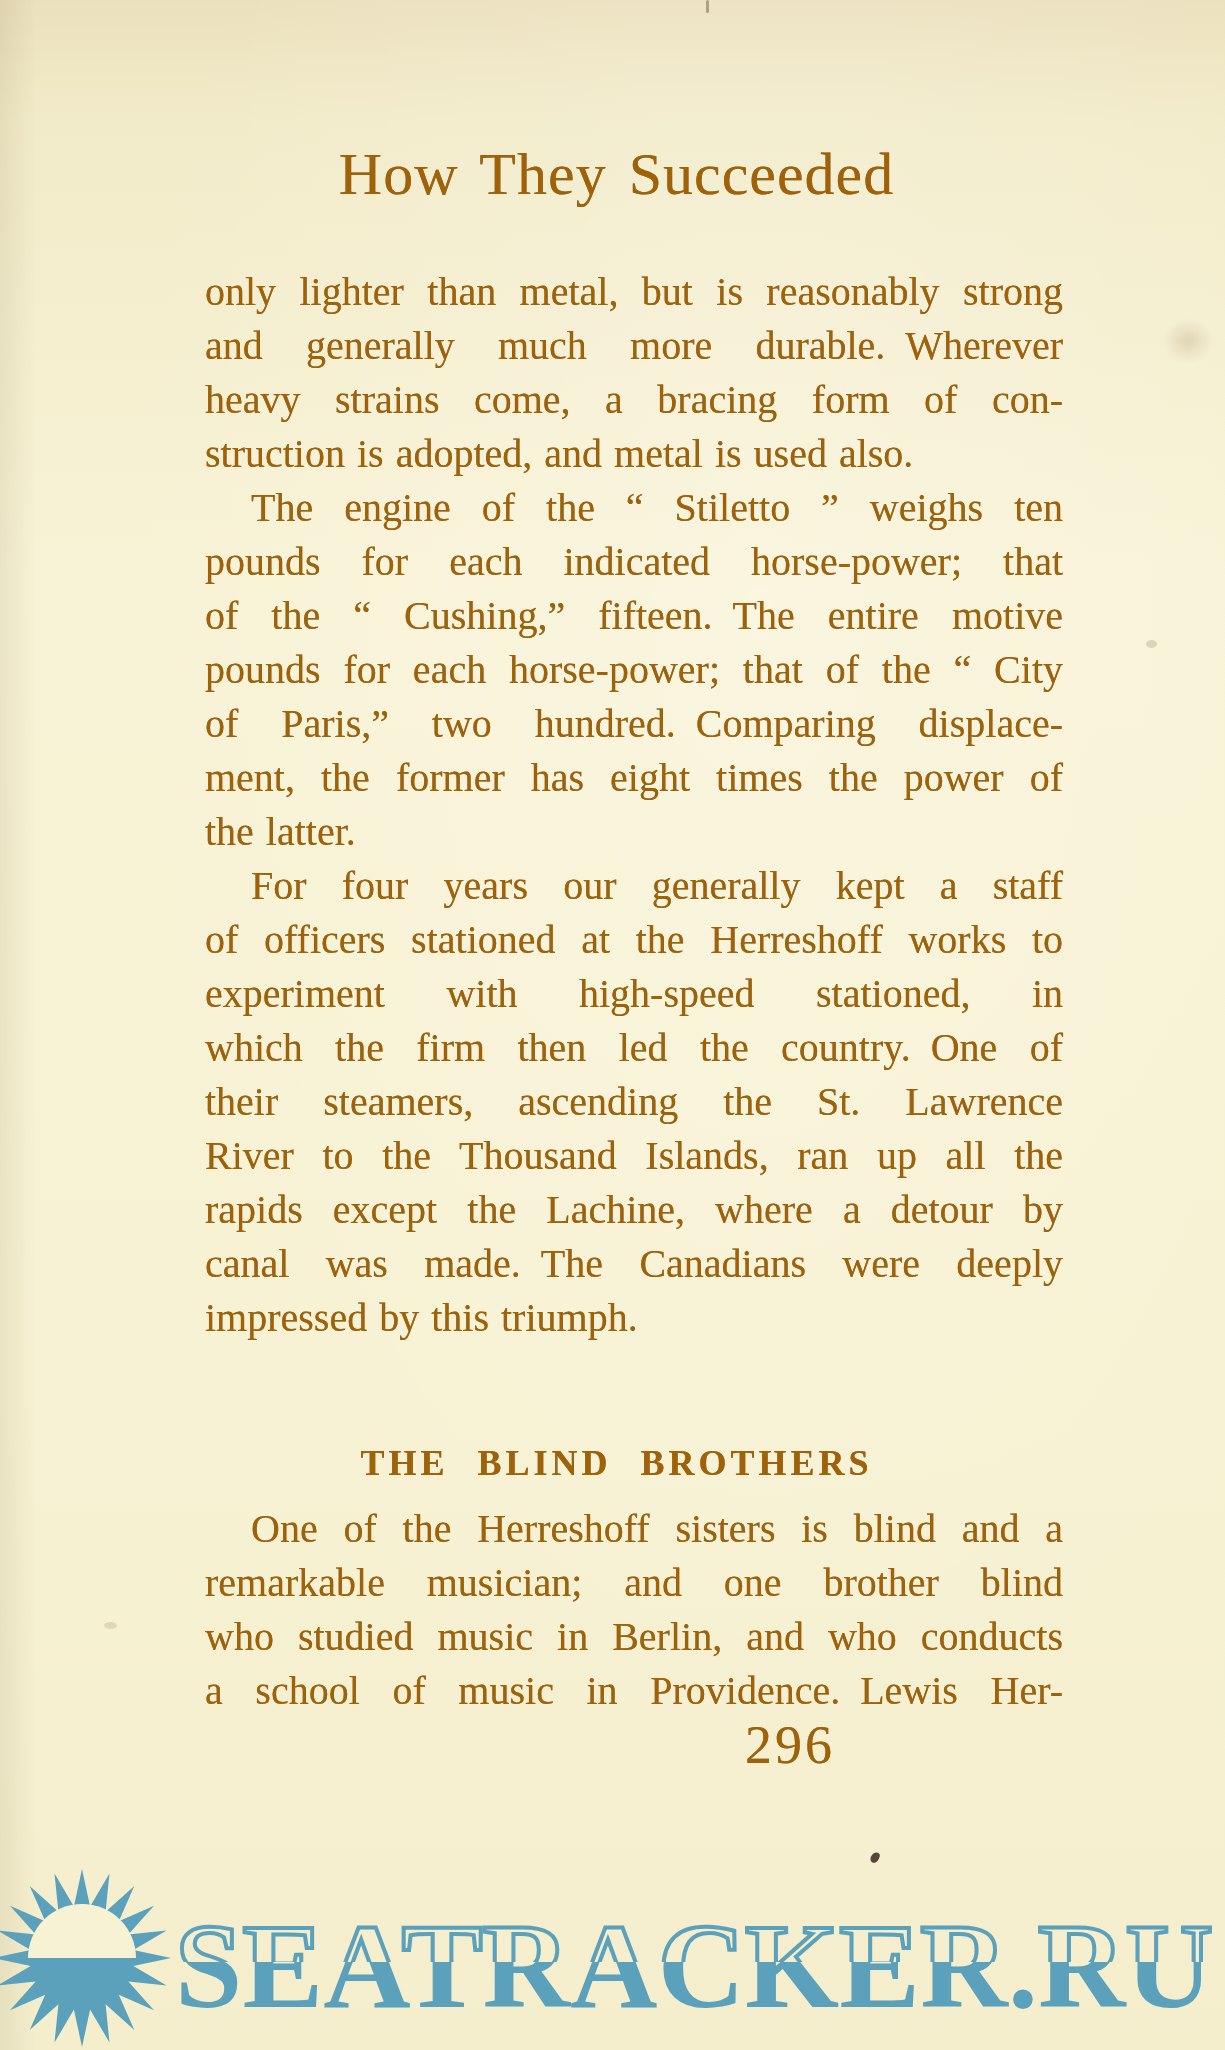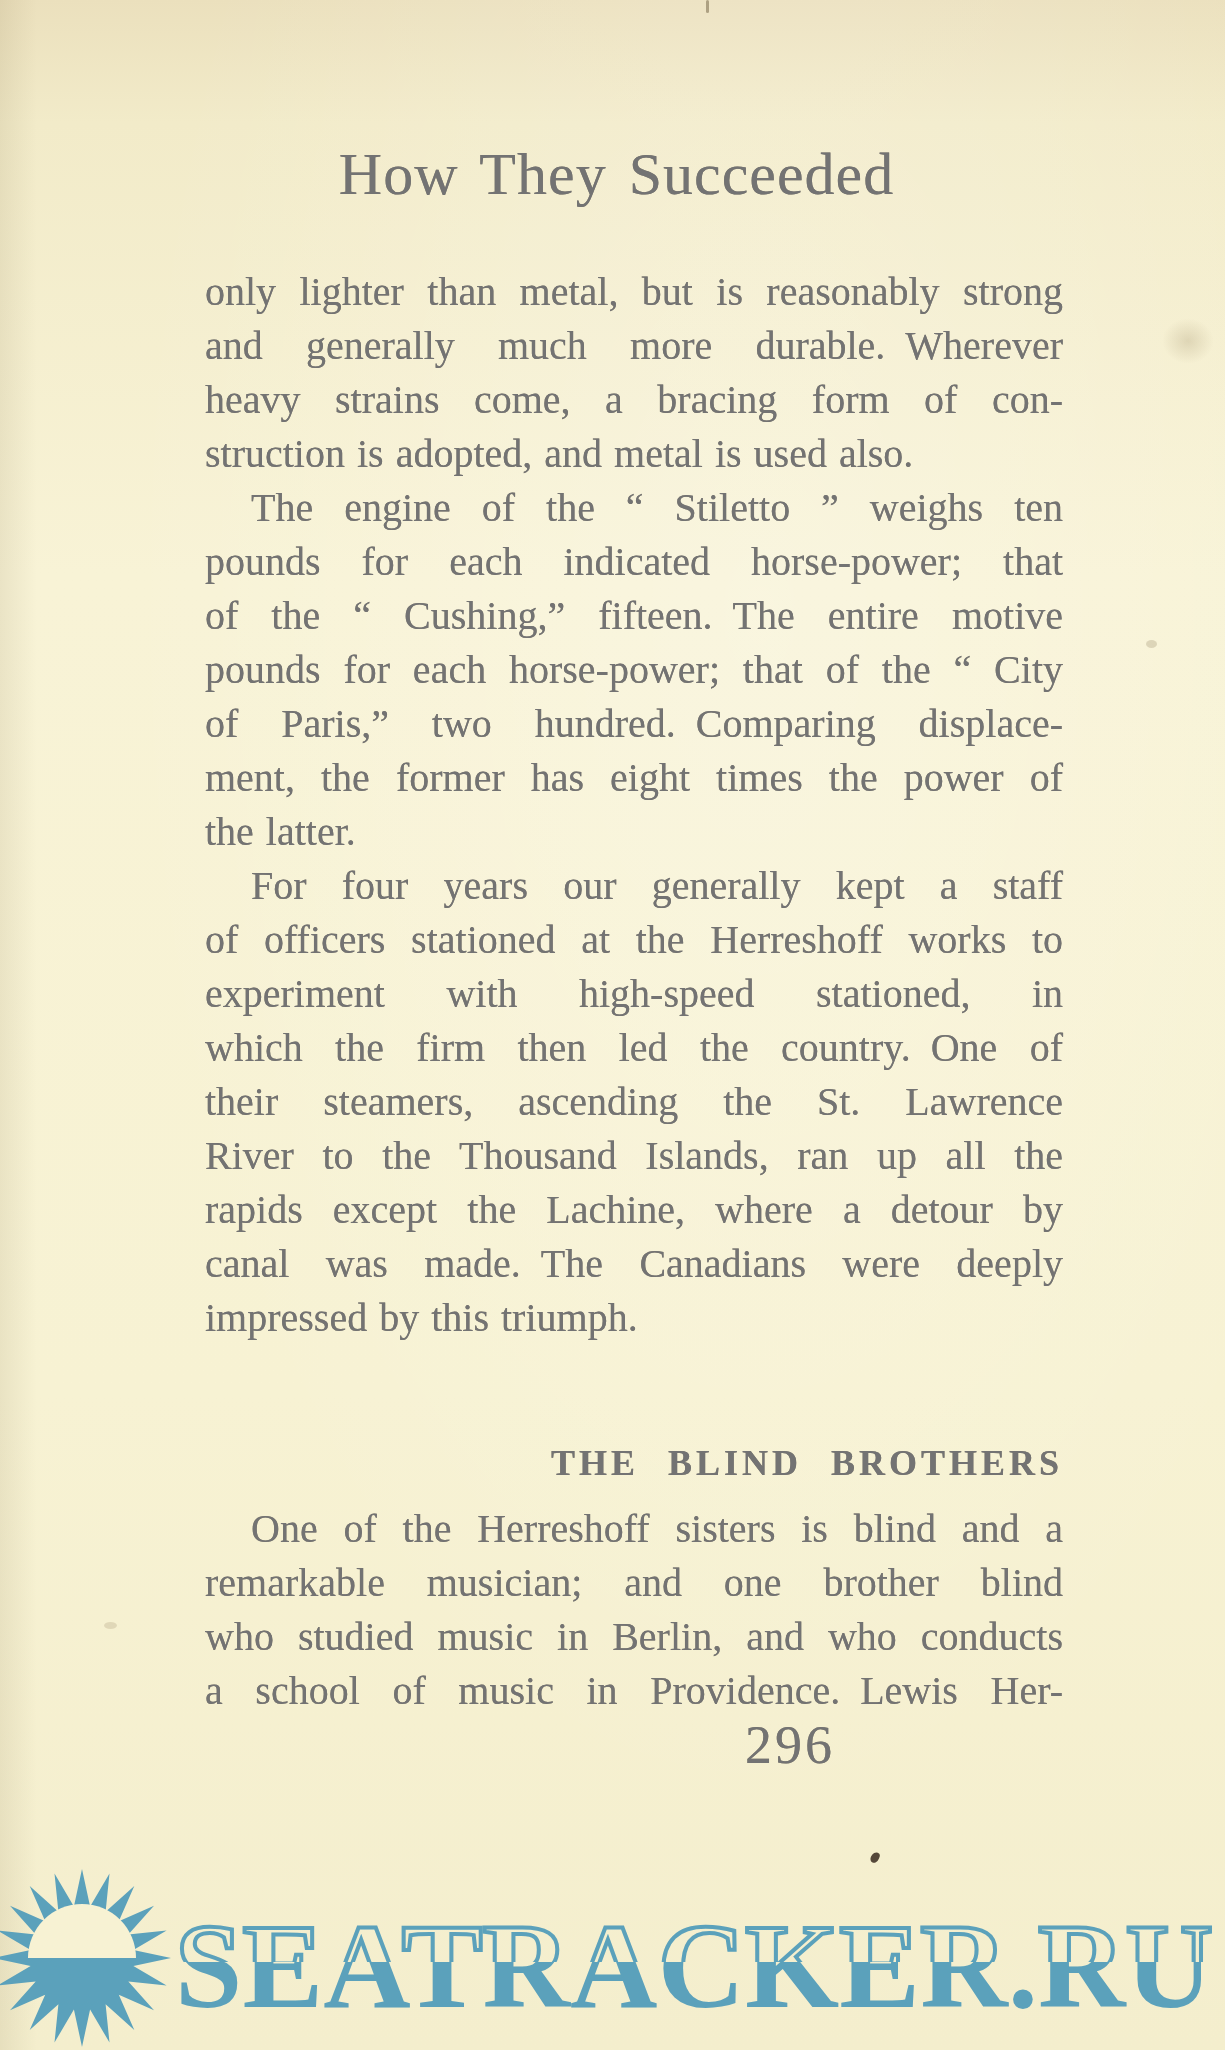--- a/index.html
+++ b/index.html
@@ -4,38 +4,38 @@
 <style>
   html,body{margin:0;padding:0;}
   body{
     width:1225px;height:2050px;position:relative;overflow:hidden;
     font-family:"Liberation Serif","DejaVu Serif",serif;
     background:
       linear-gradient(90deg, rgba(110,90,50,0.10) 0%, rgba(110,90,50,0.0) 3%),
       radial-gradient(ellipse at 62% 30%, rgba(255,255,255,0.22), rgba(255,255,255,0) 60%),
       linear-gradient(180deg,#ebe0bd 0%,#f2ebc9 6%,#f8f3d6 28%,#f7f2d3 68%,#f4eecd 100%);
   }
-  .ink{color:#737373;text-shadow:0 0 0.5px rgba(54,46,36,0.55);}
+  .ink{color:#a16207;text-shadow:0 0 0.5px rgba(54,46,36,0.55);}
   #page-title{
     position:absolute;left:170px;width:893px;top:134px;
     font-size:60px;line-height:80px;text-align:center;
     letter-spacing:1px;word-spacing:6px;
   }
   #body-block-1,#body-block-2{
     position:absolute;left:170px;width:893px;
     font-size:40px;line-height:54px;word-spacing:2px;
   }
   #body-block-1{top:265px;}
   #body-block-2{top:1502px;}
   .bline{text-align:justify;text-align-last:justify;height:54px;white-space:normal;margin-left:35px;}
   .bline.end{text-align-last:left;}
   .bline.indent{text-indent:46px;}
   #section-heading{
     position:absolute;left:170px;width:893px;top:1436px;
-    font-size:36px;line-height:54px;font-weight:bold;text-align:right;
+    font-size:36px;line-height:54px;font-weight:bold;text-align:center;
     letter-spacing:4px;word-spacing:16px;
   }
   #page-number{
     position:absolute;left:700px;top:1715px;width:180px;
     font-size:54px;line-height:60px;text-align:center;letter-spacing:3px;
   }
   #watermark{position:absolute;left:0;top:1840px;}
   
   .speck{position:absolute;pointer-events:none;}
   #speck-dot{left:871px;top:1852px;width:8px;height:11px;background:#55483a;

